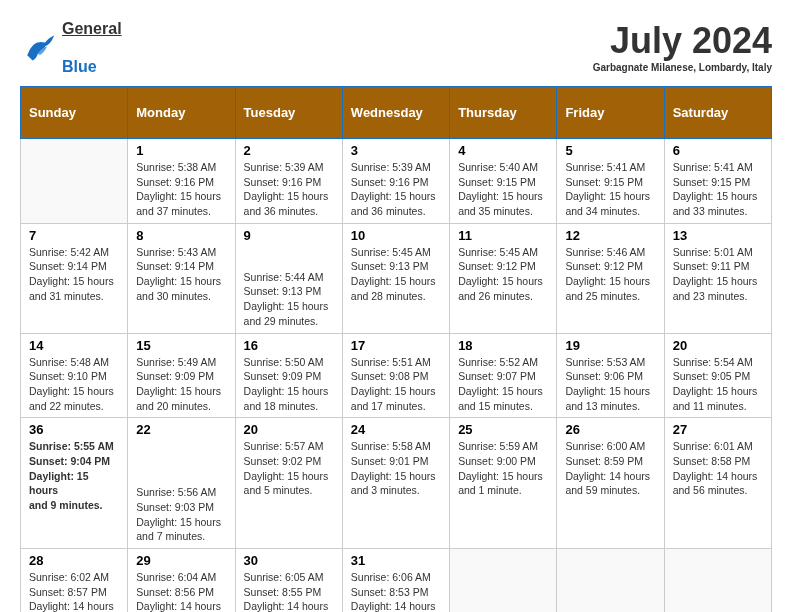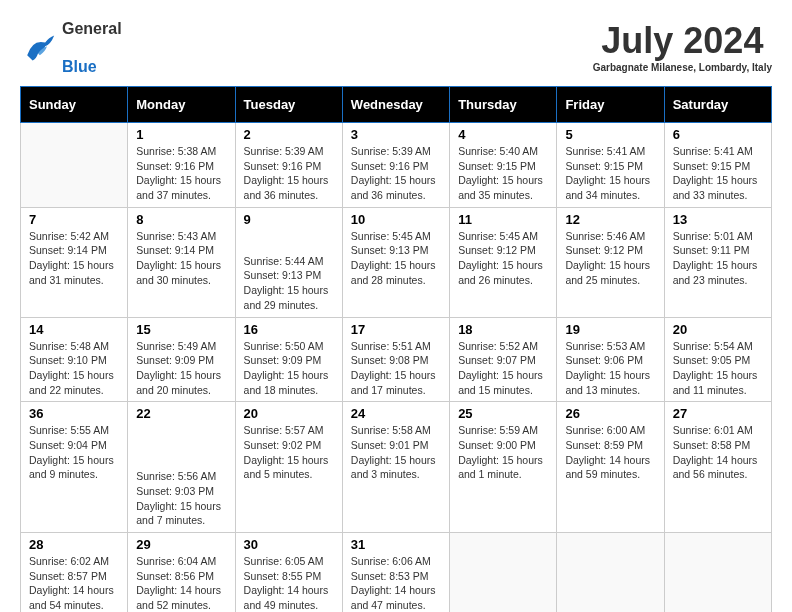--- a/index.html
+++ b/index.html
@@ -19,41 +19,41 @@
     .logo {
       display: flex;
       align-items: center;
       gap: 6px;
     }
     .logo-bird {
       width: 36px;
       height: 36px;
     }
     .title-area {
-      text-align: center;
+      text-align: right;
     }
     .main-title {
       font-size: 36px;
       font-weight: bold;
       color: #333;
     }
     .subtitle {
       font-size: 10px;
       color: #333;
       font-weight: bold;
     }
     table {
       width: 100%;
       border-collapse: collapse;
       font-size: 11px;
     }
     thead tr th {
-      background-color: #000000;
+      background-color: #a16207;
       color: #fff;
-      padding: 10px 8px;
+      padding: 18px 8px;
       text-align: left;
       font-size: 13px;
       font-weight: bold;
       border: 1px solid #1a6fc4;
     }
     tbody tr td {
       border: 1px solid #ccc;
       padding: 4px 8px;
       vertical-align: top;
       min-height: 80px;
@@ -80,21 +80,21 @@
 </head>
 <body>
 
 <div class="header-area">
   <div class="logo">
     <svg class="logo-bird" viewBox="0 0 40 40" xmlns="http://www.w3.org/2000/svg">
       <path d="M8,28 Q14,10 28,14 Q32,8 38,6 Q34,16 28,18 Q26,24 20,26 Q18,32 14,34 Z" fill="#1a6fc4"></path>
       <path d="M20,26 Q24,20 30,18 Q28,24 22,28 Z" fill="#5ba3e0"></path>
     </svg>
     <div>
-      <div style="font-size:16px;font-weight:bold;color:#333;">General</div>
+      <div style="font-size:16px;font-weight:bold;color:#333;text-decoration:underline;">General</div>
       <div style="font-size:16px;font-weight:bold;color:#1a6fc4;margin-top:20px;">Blue</div>
     </div>
   </div>
   <div class="title-area">
     <div class="main-title">July 2024</div>
     <div class="subtitle">Garbagnate Milanese, Lombardy, Italy</div>
   </div>
 </div>
 
 <table>
@@ -253,21 +253,21 @@
           <span class="day-number">20</span>
           <div class="day-info" style="white-space: pre-line;">Sunrise: 5:54 AM
 Sunset: 9:05 PM
 Daylight: 15 hours
 and 11 minutes.</div>
         </td>
       </tr>
       <tr>
         <td>
           <span class="day-number">36</span>
-          <div class="day-info" style="white-space: pre-line;">Sunrise: 5:55 AM
+          <div class="day-info" style="white-space: pre-line; font-weight: bold;">Sunrise: 5:55 AM
 Sunset: 9:04 PM
 Daylight: 15 hours
 and 9 minutes.</div>
         </td>
         <td>
           <span class="day-number">22</span>
           <div class="day-info" style="white-space: pre-line; margin-top: 48px;">Sunrise: 5:56 AM
 Sunset: 9:03 PM
 Daylight: 15 hours
 and 7 minutes.</div>

